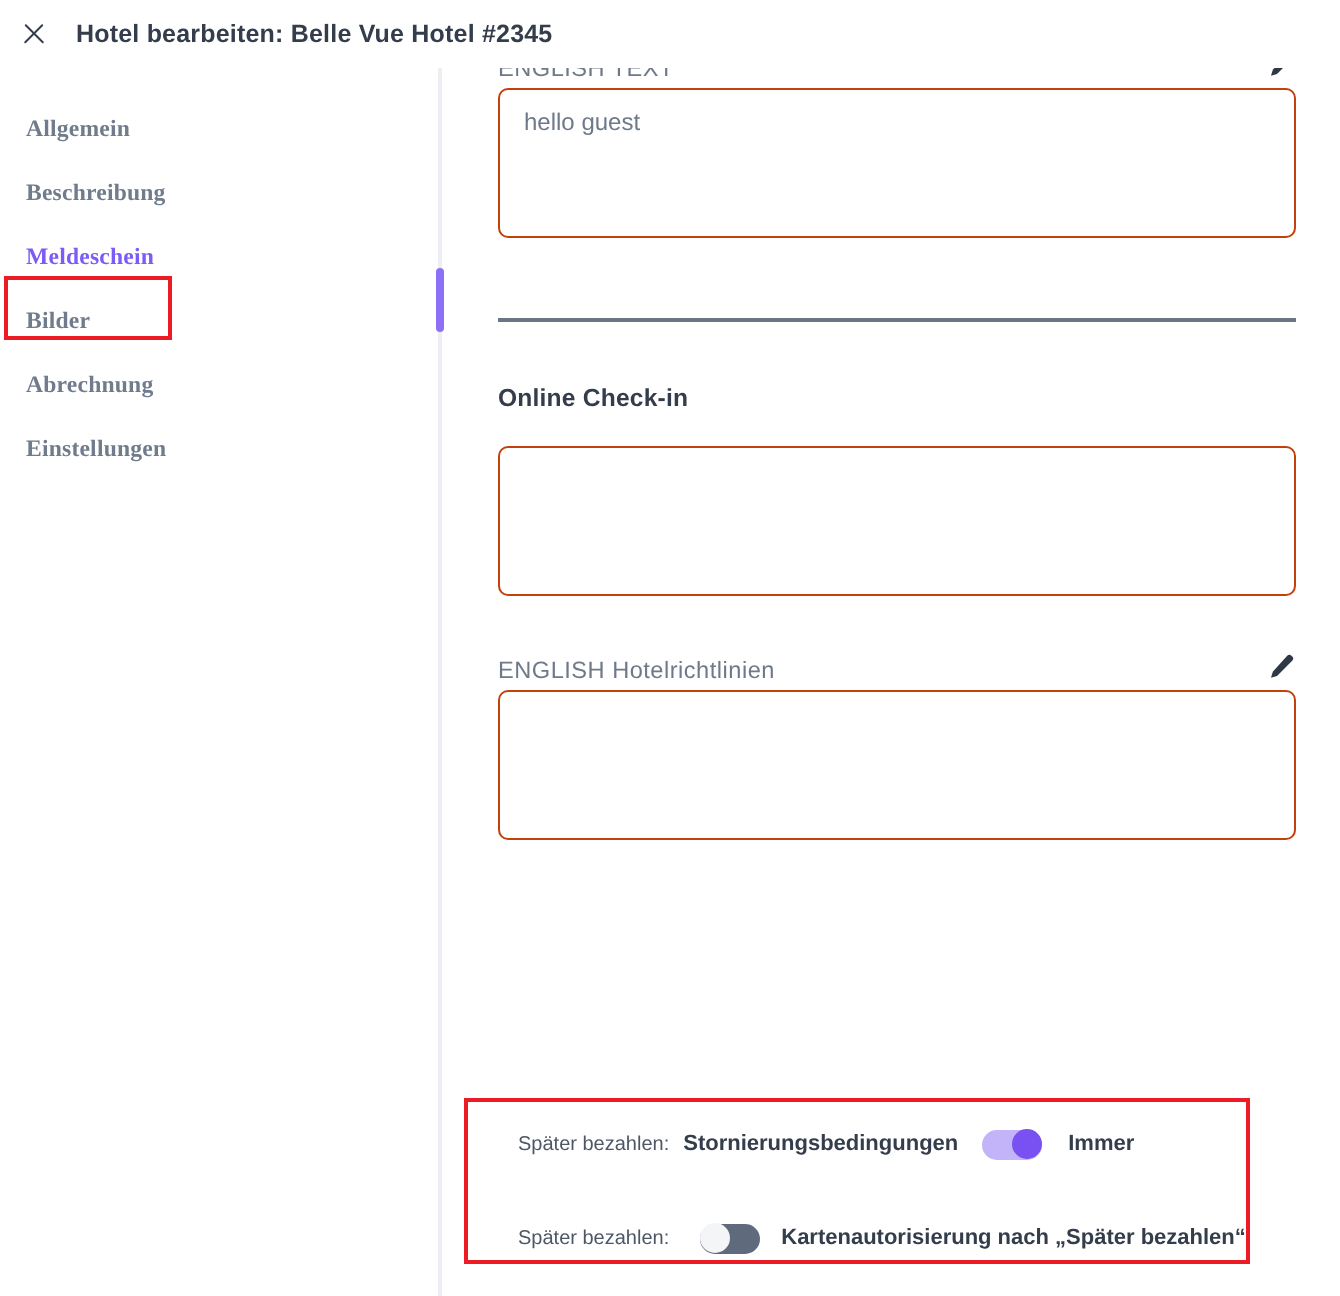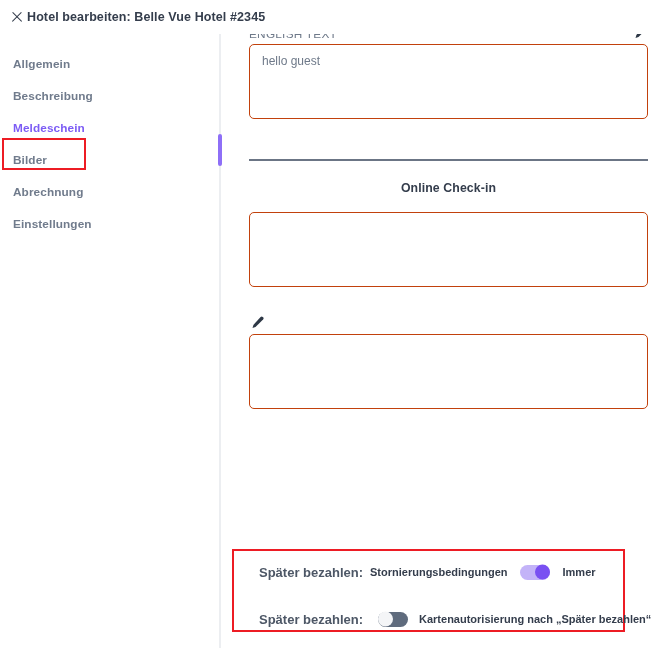--- a/index.html
+++ b/index.html
@@ -13,21 +13,21 @@
     overflow: hidden;
     position: relative;
   }
 
   
   .header {
     height: 34px;
     display: flex;
     align-items: center;
     padding-left: 9px;
-    gap: 3px;
+    gap: 14px;
   }
   .close-icon {
     width: 15px; height: 15px;
     position: relative;
     flex: none;
     cursor: pointer;
   }
   .close-icon::before, .close-icon::after {
     content: "";
     position: absolute;
@@ -52,20 +52,21 @@
     top: 34px; left: 0; right: 0; bottom: 0;
     display: flex;
   }
 
   
   .sidebar {
     width: 214px;
     flex: none;
     padding-top: 14px;
     position: relative;
+    font-family: Liberation Serif, serif;
   }
   .nav-item {
     height: 32px;
     display: flex;
     align-items: center;
     padding-left: 13px;
     font-size: 11.8px;
     font-weight: bold;
     color: #707b8c;
     cursor: pointer;
@@ -157,45 +158,44 @@
   .divider {
     height: 1.5px;
     background: #6b7585;
     margin: 18px 0 0 0;
   }
 
   .section-title {
     font-size: 12.3px;
     font-weight: bold;
     color: #343d4c;
-    margin-top: 20px;
+    margin-top: 31px;
     letter-spacing: .1px;
-    text-align: center;
   }
 
   .spacer-22 { height: 22px; }
   .spacer-14 { height: 14px; }
 
   
   .toggle-area {
     position: absolute;
     left: 232px; top: 549px;
     width: 393px; height: 83px;
     border: 2px solid #ed1c24;
     padding: 10px 0 0 11px;
   }
   .toggle-row {
     display: flex;
     align-items: center;
     height: 22px;
   }
   .toggle-row.second { margin-top: 25px; }
   .prefix {
-    font-size: 13px;
-    font-weight: bold;
+    font-size: 10px;
+    font-weight: normal;
     color: #4d5766;
     white-space: nowrap;
     padding-left: 14px;
   }
   .tg-label {
     font-size: 11px;
     font-weight: bold;
     color: #343d4c;
     white-space: nowrap;
   }
@@ -267,20 +267,21 @@
     <div class="spacer-14"></div>
 
     <div class="field">
       <div class="textarea"></div>
     </div>
 
     <div class="spacer-22"></div>
 
     <div class="field">
       <div class="field-head">
+        <div class="field-label">ENGLISH Hotelrichtlinien</div>
         <div class="pencil-icon">
           <svg width="16" height="16" viewBox="0 0 16 16">
             <path d="M11.6 1.9a1.5 1.5 0 0 1 2.1 0l.4.4a1.5 1.5 0 0 1 0 2.1l-7.6 7.6-3 .9.9-3z" fill="#2e3846"></path>
           </svg>
         </div>
       </div>
       <div class="textarea"></div>
     </div>
 
   </div>

